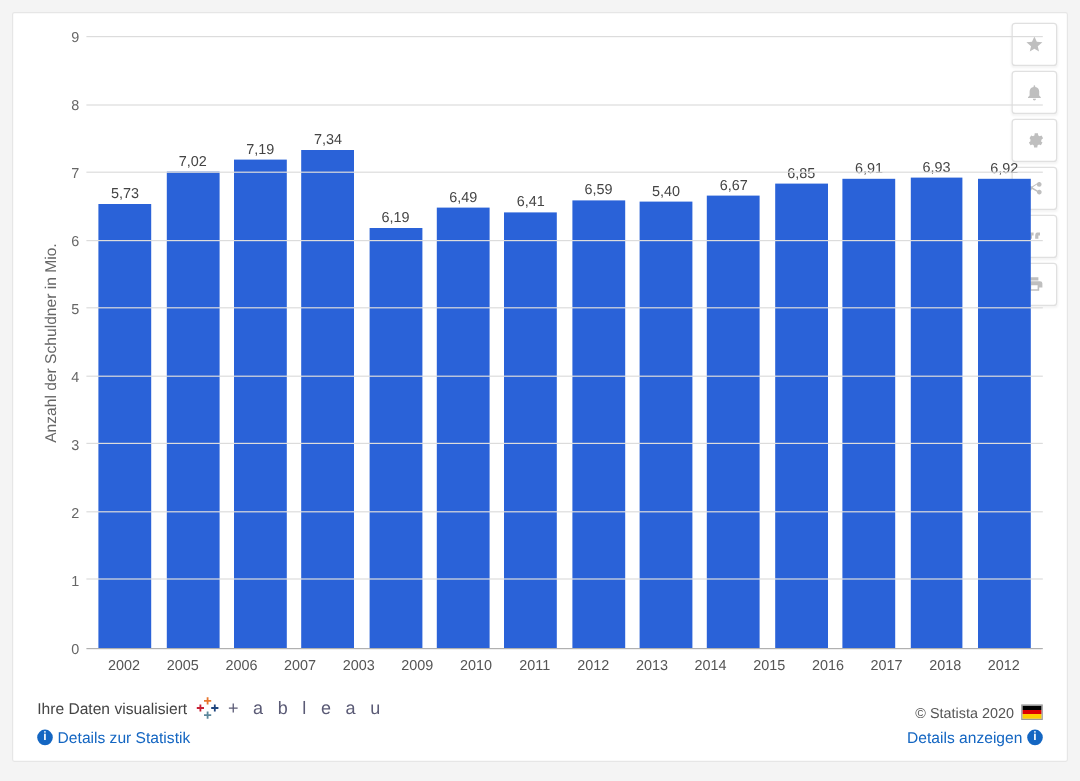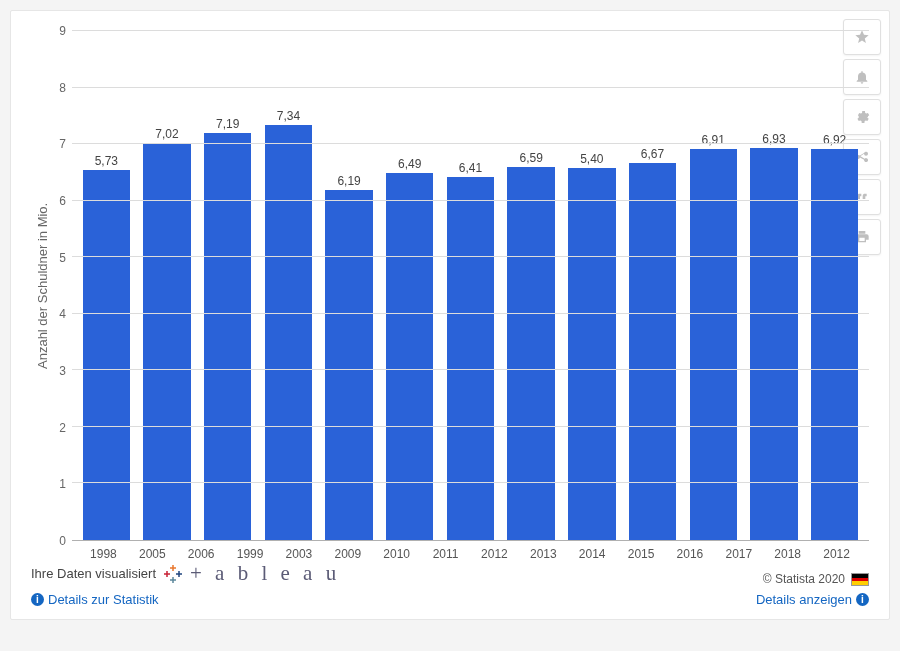--- a/index.html
+++ b/index.html
@@ -115,50 +115,51 @@
     align-items:center;
     justify-content:center;
     cursor:pointer;
     color:#bfbfbf;
   }
   .tool-btn svg { width:16px; height:16px; }
   .footer {
     display:flex;
     justify-content:space-between;
     align-items:flex-end;
+    margin-top: 18px;
   }
   .footer-left { display:flex; flex-direction:column; gap:6px; }
   .promo {
     font-size:13px;
     color:#444;
     display:flex;
     align-items:center;
     gap:6px;
   }
   .tableau-logo {
-    font-family: Liberation Serif, serif;
+    font-family: Liberation Sans, sans-serif;
     letter-spacing: 4px;
-    font-size: 21px;
+    font-size: 15px;
     color:#5b5b76;
     display:flex;
     align-items:center;
     gap:4px;
     text-align:right;
   }
   .tableau-mark { position:relative; width:22px; height:22px; }
   .details-link, .sources-link {
     color: #1466c2;
     font-size: 13px;
     display:flex;
     align-items:center;
     gap:4px;
     cursor:pointer;
   }
   .footer-right { display:flex; flex-direction:column; align-items:flex-end; gap:6px; }
-  .copyright { font-size:12px; color:#555; display:flex; align-items:flex-end; gap:6px; }
+  .copyright { font-size:12px; color:#555; display:flex; align-items:flex-start; gap:6px; }
   .info-circle {
     width:13px;height:13px;border-radius:50%;
     background:#1466c2;color:#fff;
     display:inline-flex;align-items:center;justify-content:center;
     font-size:10px;font-weight:bold;
   }
   .flag {
     width:16px;height:11px;
     background: linear-gradient(to bottom, #000 33%, #dd0000 33%, #dd0000 66%, #ffce00 66%);
     display:inline-block;
@@ -253,20 +254,24 @@
           </div>
           <div class="bar-slot">
             <div class="bar-label">5,40</div>
             <div class="bar" style="height: 73.1111%;"></div>
           </div>
           <div class="bar-slot">
             <div class="bar-label">6,67</div>
             <div class="bar" style="height: 74.1111%;"></div>
           </div>
           <div class="bar-slot">
+            <div class="bar-label">6,85</div>
+            <div class="bar" style="height: 76.1111%;"></div>
+          </div>
+          <div class="bar-slot">
             <div class="bar-label">6,91</div>
             <div class="bar" style="height: 76.7778%;"></div>
           </div>
           <div class="bar-slot">
             <div class="bar-label">6,93</div>
             <div class="bar" style="height: 77%;"></div>
           </div>
           <div class="bar-slot">
             <div class="bar-label">6,92</div>
             <div class="bar" style="height: 76.8889%;"></div>
@@ -281,24 +286,24 @@
         <div class="grid-line" style="bottom: 77.7778%;"></div>
         <div class="grid-line" style="bottom: 88.8889%;"></div>
         <div class="grid-line" style="bottom: 100%;"></div>
       </div>
   </div>
 
   <div class="x-ticks">
     <div class="x-ticks-spacer ylabel"></div>
     <div class="x-ticks-spacer"></div>
     <div id="x-ticks-inner" style="display:flex;flex:1;padding:0 4px;">
-        <div class="x-tick">1998</div>
+        <div class="x-tick">2002</div>
         <div class="x-tick">2005</div>
         <div class="x-tick">2006</div>
-        <div class="x-tick">1999</div>
+        <div class="x-tick">2007</div>
         <div class="x-tick">2003</div>
         <div class="x-tick">2009</div>
         <div class="x-tick">2010</div>
         <div class="x-tick">2011</div>
         <div class="x-tick">2012</div>
         <div class="x-tick">2013</div>
         <div class="x-tick">2014</div>
         <div class="x-tick">2015</div>
         <div class="x-tick">2016</div>
         <div class="x-tick">2017</div>

